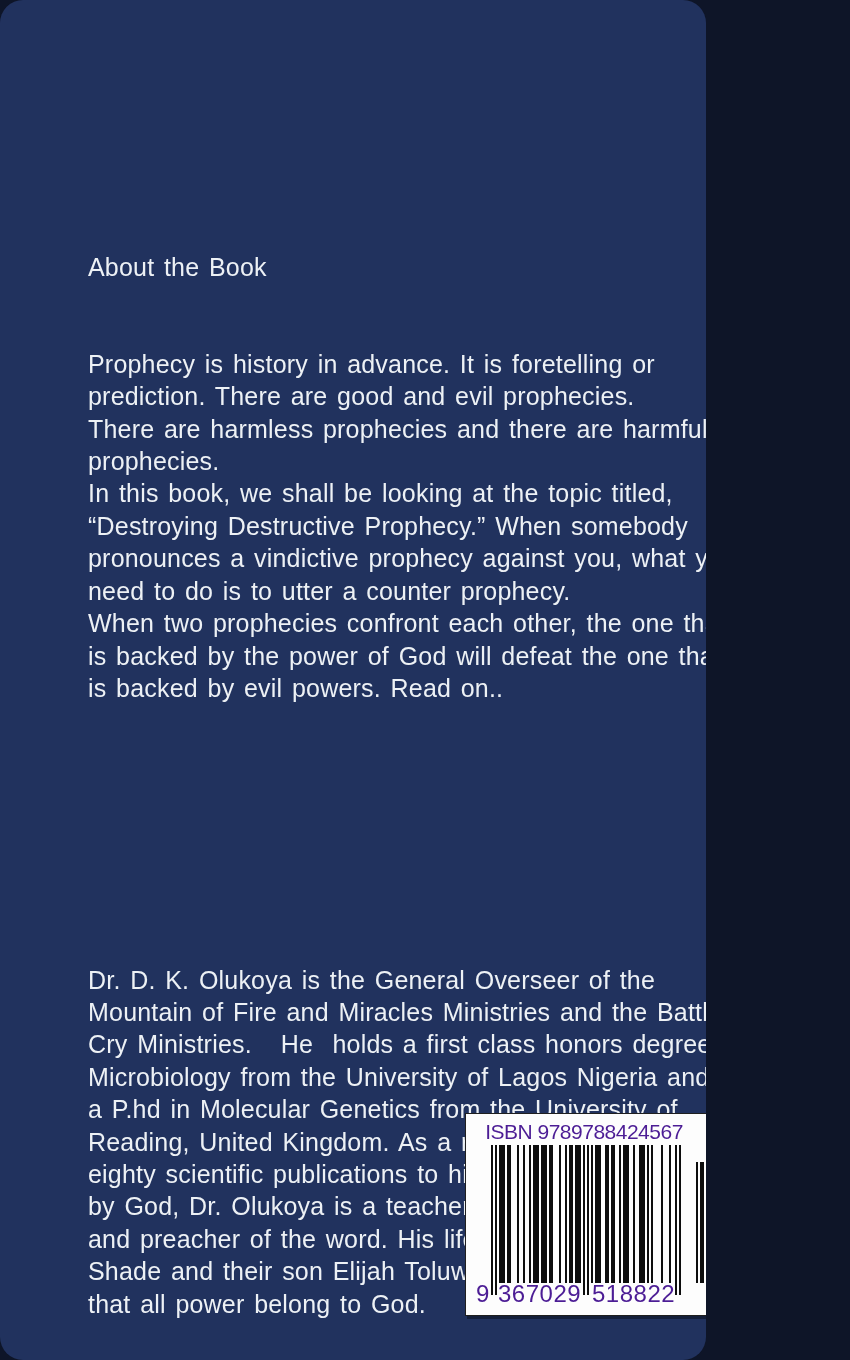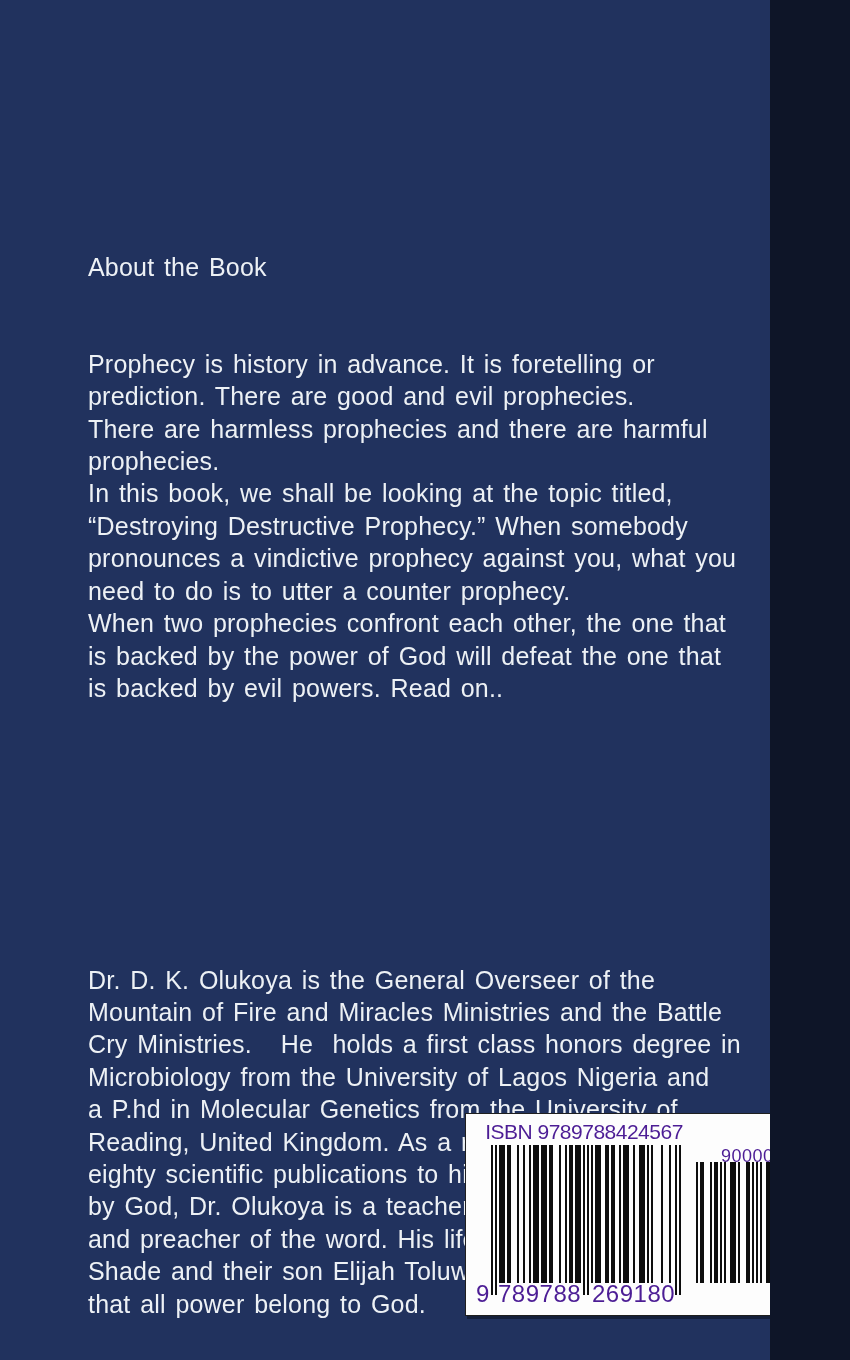--- a/index.html
+++ b/index.html
@@ -1,21 +1,22 @@
 <!DOCTYPE html>
 <html style="--color-background: #21325e; --color-text: #edf1f5; --color-panel: #fdfdfd; --color-bars: #0d0d0d;"><head>
 <meta charset="utf-8">
 <style>
   html,body{margin:0;padding:0;background:#0e1528;}
   .cover{
     position:relative;
-    width:770px;height:1360px;
+    width:706px;height:1360px;
     background:var(--color-background,#21325e);
     overflow:hidden;
     font-family:"Liberation Sans",sans-serif;
+    border-radius:23px;
   }
   .text-col{
     position:absolute;left:88px;top:121px;width:702px;
     color:var(--color-text,#edf1f5);
     font-size:25px;line-height:32.4px;
     letter-spacing:0.2px;word-spacing:2.5px;
     white-space:pre-wrap;
   }
   .section-heading{margin:0;font-size:inherit;font-weight:400;line-height:inherit;}
   .section-body{margin:0;}
@@ -157,17 +158,17 @@
         <div class="bar" style="left: 72px; width: 2px; height: 121px;"></div>
         <div class="bar" style="left: 74px; width: 2px; height: 121px;"></div>
         <div class="bar" style="left: 76px; width: 2px; height: 121px;"></div>
         <div class="bar" style="left: 80px; width: 2px; height: 121px;"></div>
         <div class="bar" style="left: 88px; width: 2px; height: 121px;"></div>
         <div class="bar" style="left: 90px; width: 2px; height: 121px;"></div>
         <div class="bar" style="left: 94px; width: 2px; height: 121px;"></div>
       </div>
 
     <span class="bc-digit d-left">9</span>
-    <span class="bc-digit d-g1">789788</span>
-    <span class="bc-digit d-g2">269180</span>
+    <span class="bc-digit d-g1">367029</span>
+    <span class="bc-digit d-g2">518822</span>
   </div>
 
 </main>
 
 </body></html>

